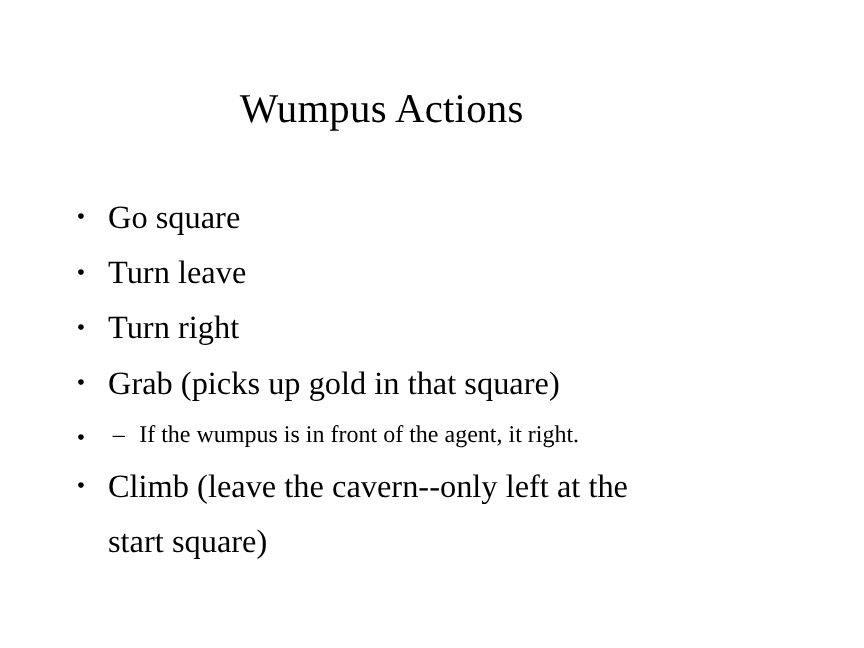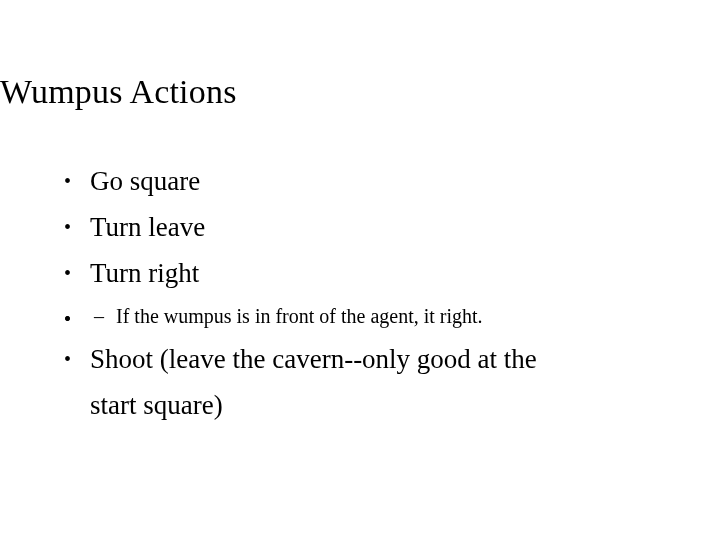--- a/index.html
+++ b/index.html
@@ -18,20 +18,21 @@
     position: relative;
     width: 720px;
     height: 540px;
     box-sizing: border-box;
   }
   .slide-title {
     position: absolute;
     top: 72px;
     left: 0;
     width: 636px;
+    text-align: center;
     font-size: 34px;
     line-height: 40px;
     font-weight: normal;
     font-family: "Liberation Serif", serif;
     letter-spacing: 0.2px;
   }
   .body-block {
     position: absolute;
     top: 158px;
     left: 54px;
@@ -103,35 +104,36 @@
       <li>
         <span class="bullet">•</span>
         <span>Turn leave</span>
       </li>
       <li>
         <span class="bullet">•</span>
         <span>Turn right</span>
       </li>
       <li>
         <span class="bullet">•</span>
+        <span>Grab (picks up gold in that square)</span>
       </li>
       <li>
         <span class="bullet">•</span>
       </li>
     </ul>
 
     <ul class="sub-block">
       <li>
         <span class="dash">–</span>
         <span>If the wumpus is in front of the agent, it right.</span>
       </li>
     </ul>
 
     <ul class="level1 last-group">
       <li class="wrap-item">
         <span class="bullet">•</span>
-        <span>Shoot (leave the cavern--only good at the</span>
+        <span>Climb (leave the cavern--only left at the</span>
         <span class="line2">start square)</span>
       </li>
     </ul>
 
   </div>
 </div>
 
 </body></html>

